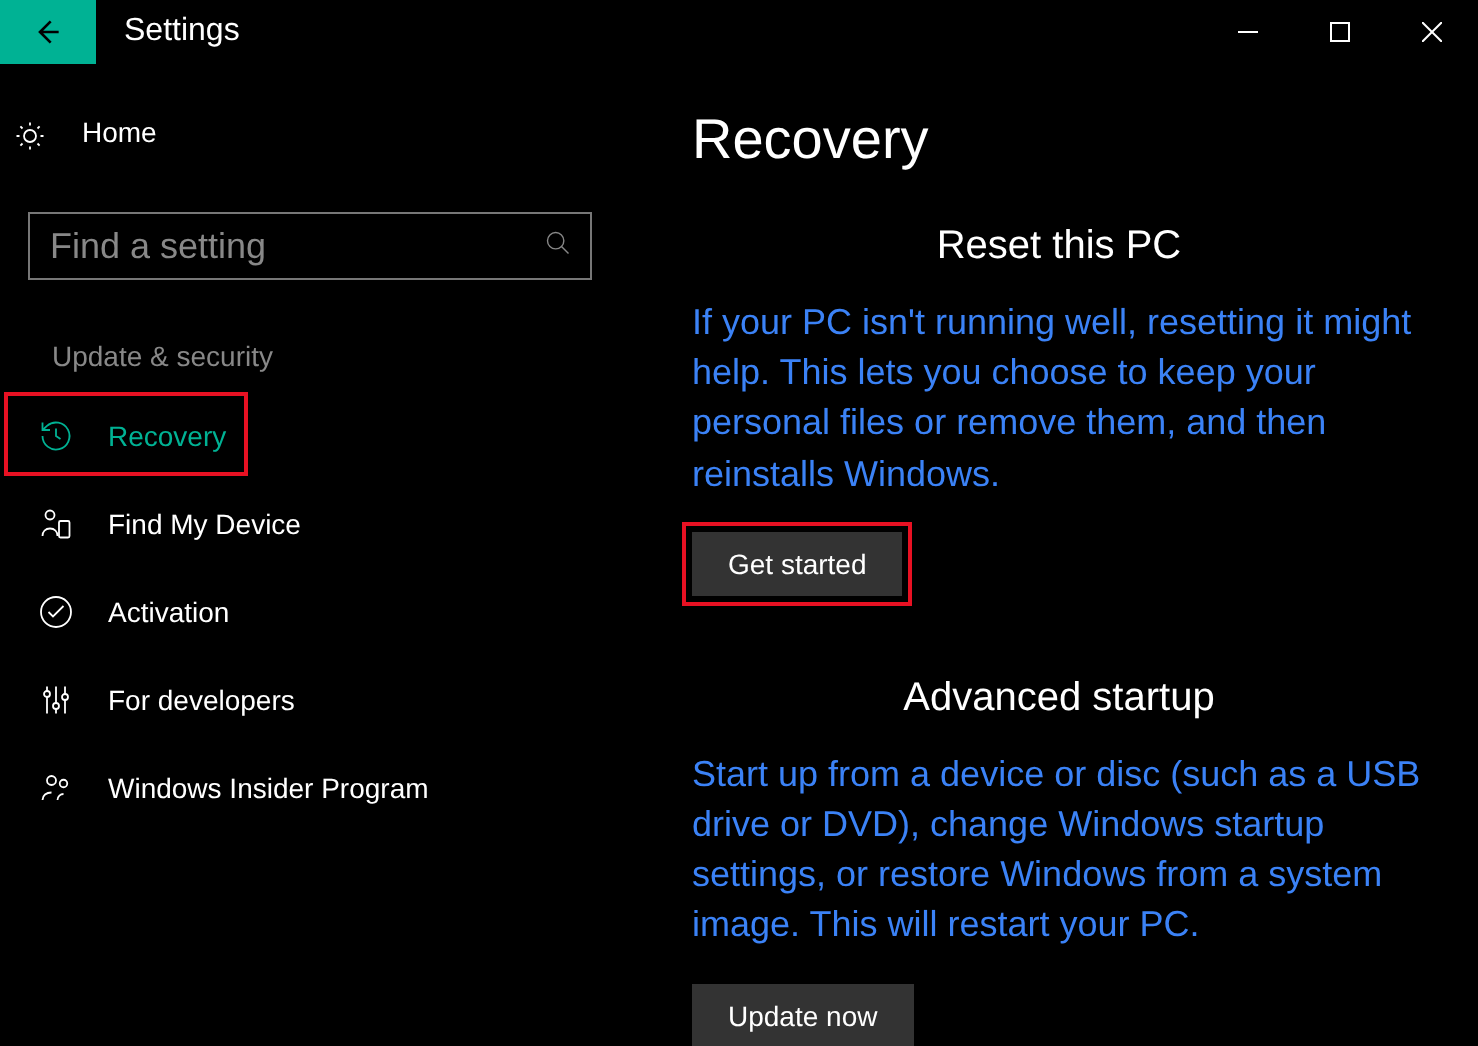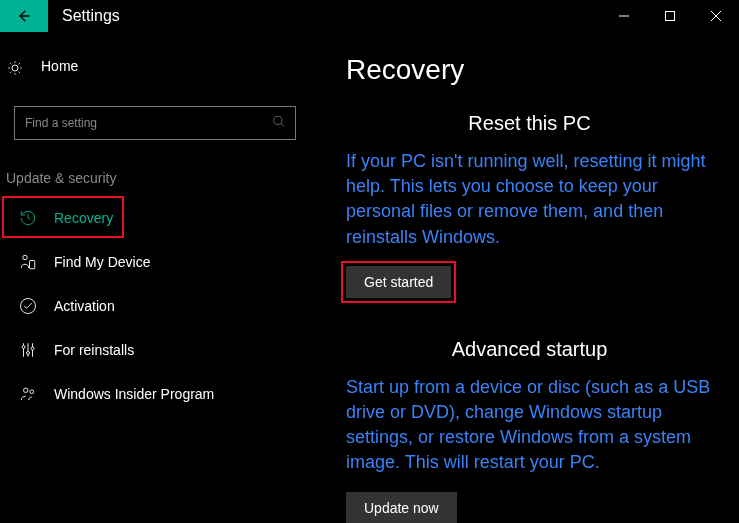--- a/index.html
+++ b/index.html
@@ -62,36 +62,36 @@
   .search-wrap {
     margin: 8px 14px 0 14px;
   }
   .search-box {
     width: 100%;
     height: 34px;
     background: #000;
     border: 1px solid #777;
     color: #fef9c3;
     padding: 0 16px 0 10px;
-    font-size: 12px;
+    font-size: 18px;
     font-family: inherit;
     outline: none;
   }
   .search-box::placeholder { color: #888; }
   .search-wrap { position: relative; }
   .search-icon {
     position: absolute;
     right: 10px;
     top: 50%;
     transform: translateY(-50%);
   }
   .search-icon svg { width: 14px; height: 14px; stroke: #888; fill: none; stroke-width: 1.2; }
   .section-label {
     color: #888;
-    padding: 30px 0 10px 6px;
+    padding: 30px 0 10px 26px;
     font-size: 14px;
   }
   .nav-item {
     display: flex;
     align-items: center;
     height: 44px;
     padding-left: 18px;
     cursor: pointer;
     position: relative;
   }
@@ -226,21 +226,21 @@
       <span class="icon">
         <svg viewBox="0 0 24 24">
             <line x1="6" y1="3" x2="6" y2="21"></line>
             <line x1="12" y1="3" x2="12" y2="21"></line>
             <line x1="18" y1="3" x2="18" y2="21"></line>
             <circle cx="6" cy="8" r="2" fill="#000"></circle>
             <circle cx="12" cy="16" r="2" fill="#000"></circle>
             <circle cx="18" cy="10" r="2" fill="#000"></circle>
           </svg>
       </span>
-      <span>For reinstalls</span>
+      <span>For developers</span>
     </div>
 
     <div class="nav-item">
       <span class="icon">
         <svg viewBox="0 0 24 24">
             <circle cx="9" cy="7" r="3"></circle>
             <path d="M3 20c0-3 2.5-5 6-5"></path>
             <circle cx="17" cy="9" r="2.5"></circle>
             <path d="M13 20c0-2.5 2-4 4-4"></path>
           </svg>

